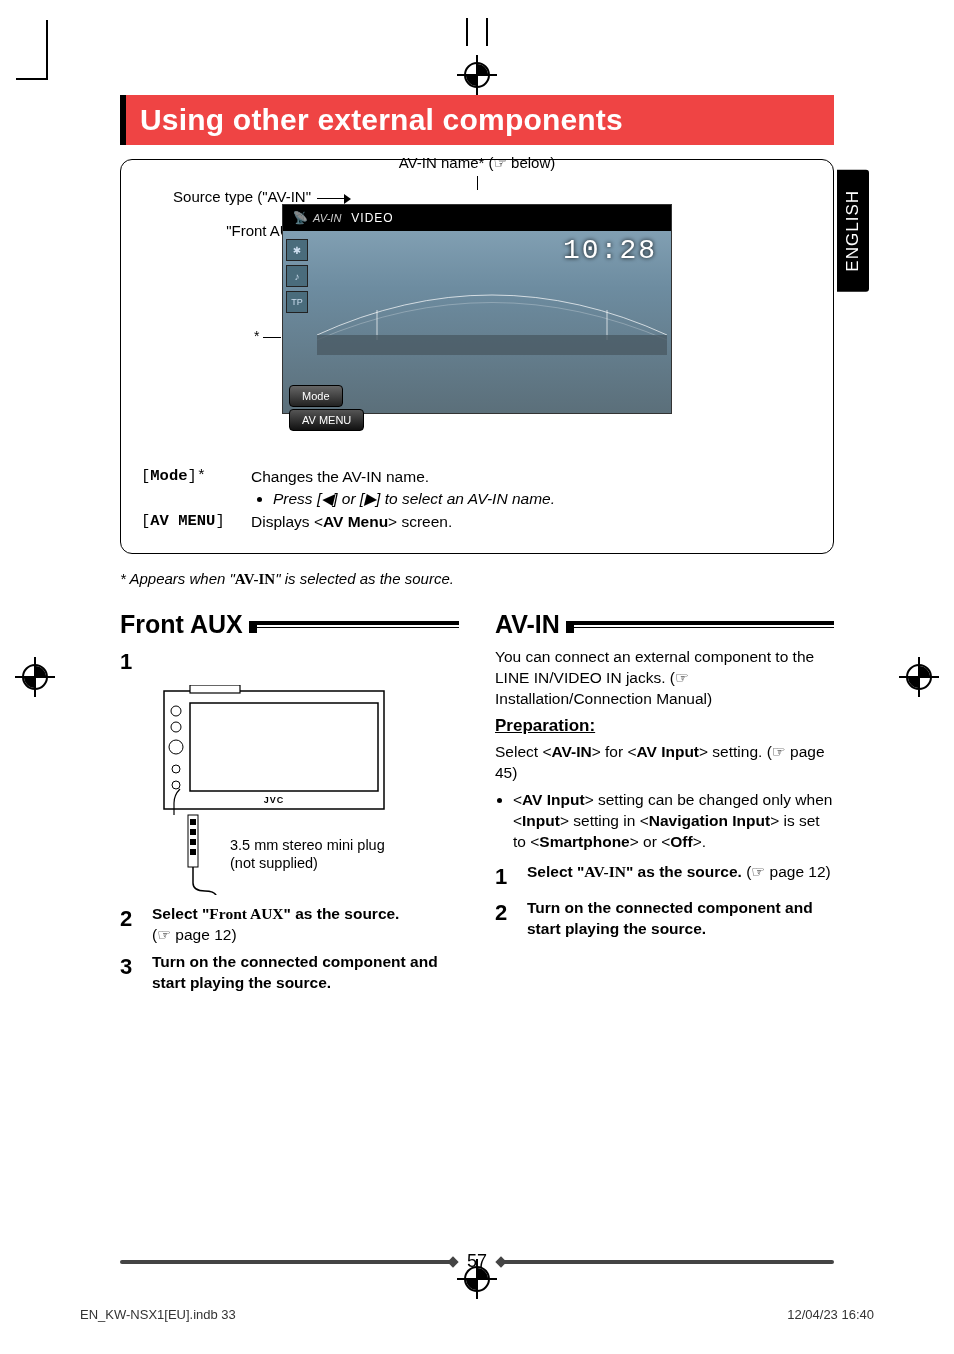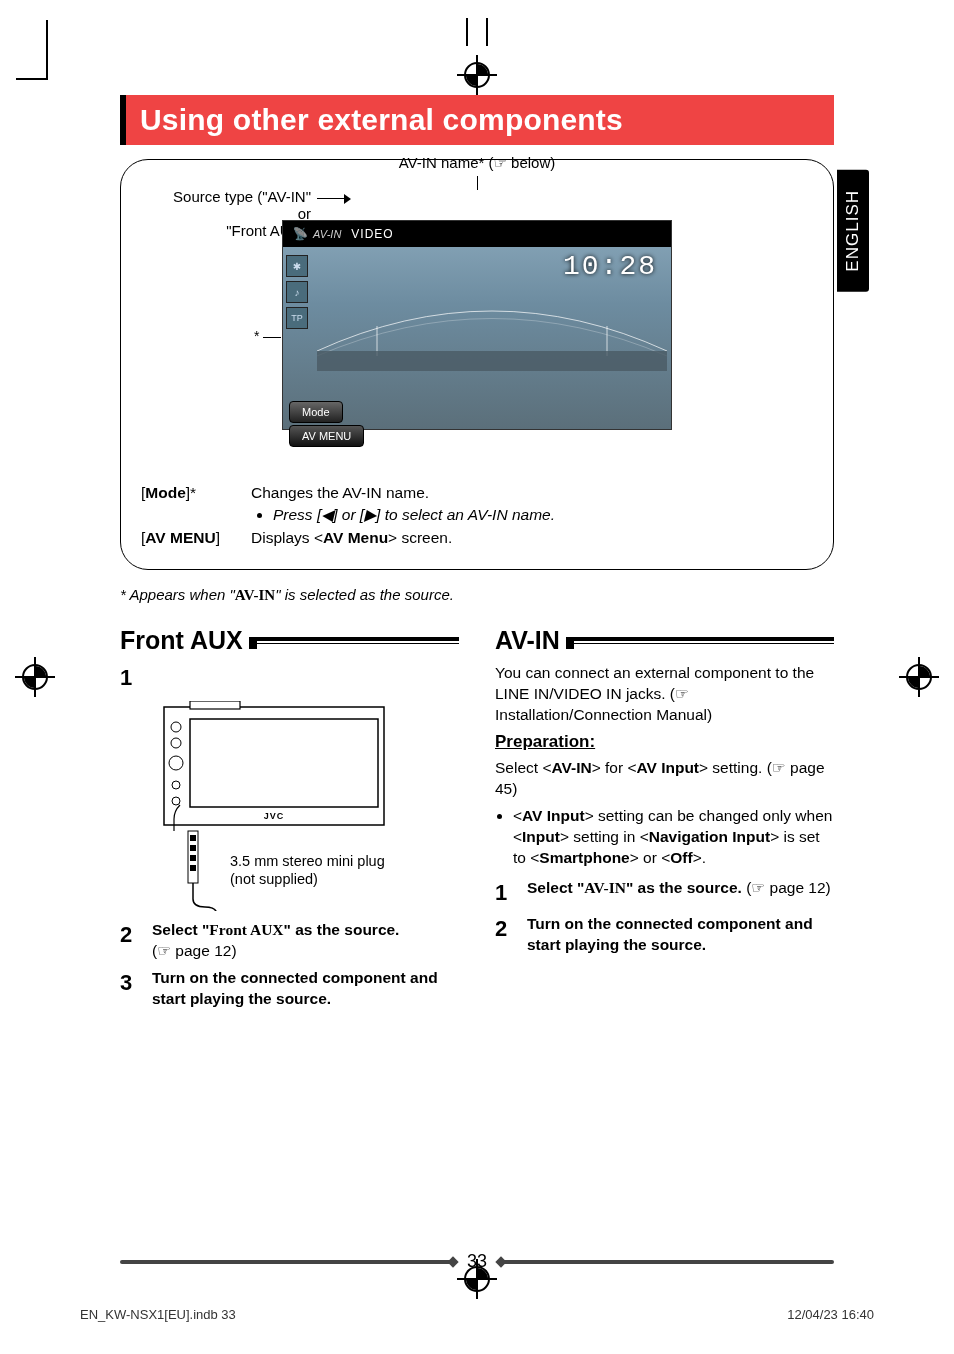--- a/index.html
+++ b/index.html
@@ -75,23 +75,23 @@
     position: absolute; right: 14px; top: 50%; transform: translateY(-50%);
     width: 100px; height: 72px;
     border: 3px solid #000; border-radius: 4px;
     background: #fff;
   }
   .touch-illus .inner { position: absolute; inset: 6px; border: 2px solid #888; }
   .touch-illus svg { position: absolute; right: -6px; bottom: -10px; }
 
   .screen-box {
     border: 1.5px solid #000;
-    border-radius: 28px;
+    border-radius: 12px;
     margin-top: 14px;
-    padding: 34px 20px 18px 20px;
+    padding: 18px 20px 18px 20px;
     position: relative;
   }
 
   .screen-shot {
     position: relative;
     width: 390px; height: 210px;
     margin: 26px auto 16px auto;
     background: linear-gradient(#8aa8bb 0%, #6d8ca0 40%, #5b6f7a 100%);
     border: 1px solid #333;
   }
@@ -128,21 +128,21 @@
 
   .callout {
     position: absolute; font-size: 15px; font-stretch: condensed;
   }
   .callout.top { top: -6px; left: 50%; transform: translateX(-50%); text-align: center; }
   .callout.left { top: 28px; left: 40px; width: 150px; text-align: right; }
   .asterisk-label { position: absolute; left: 133px; top: 168px; font-size: 14px; }
 
   .legend { margin-top: 16px; font-size: 15.5px; font-stretch: condensed; line-height: 1.4; }
   .legend-row { display: flex; margin: 2px 0; }
-  .legend-key { width: 110px; flex-shrink: 0; }
+  .legend-key { width: 110px; flex-shrink: 0; font-family: Liberation Mono, monospace; }
   .legend-val ul { list-style: disc; padding-left: 22px; font-style: italic; }
 
   .footnote {
     font-style: italic;
     font-size: 15px;
     margin-top: 16px;
     font-stretch: condensed;
   }
 
   .columns {
@@ -390,21 +390,21 @@
 
       <div class="step">
         <div class="num">2</div>
         <div><b>Turn on the connected component and start playing the source.</b></div>
       </div>
     </div>
   </div>
 
   <div class="page-num-wrap">
     <div class="bar l"></div>
-    <div class="page-num">33</div>
+    <div class="page-num">57</div>
     <div class="bar r"></div>
   </div>
 </div>
 
 <div class="print-footer">
   <span>EN_KW-NSX1[EU].indb   33</span>
   <span>12/04/23   16:40</span>
 </div>
 
 </body></html>

